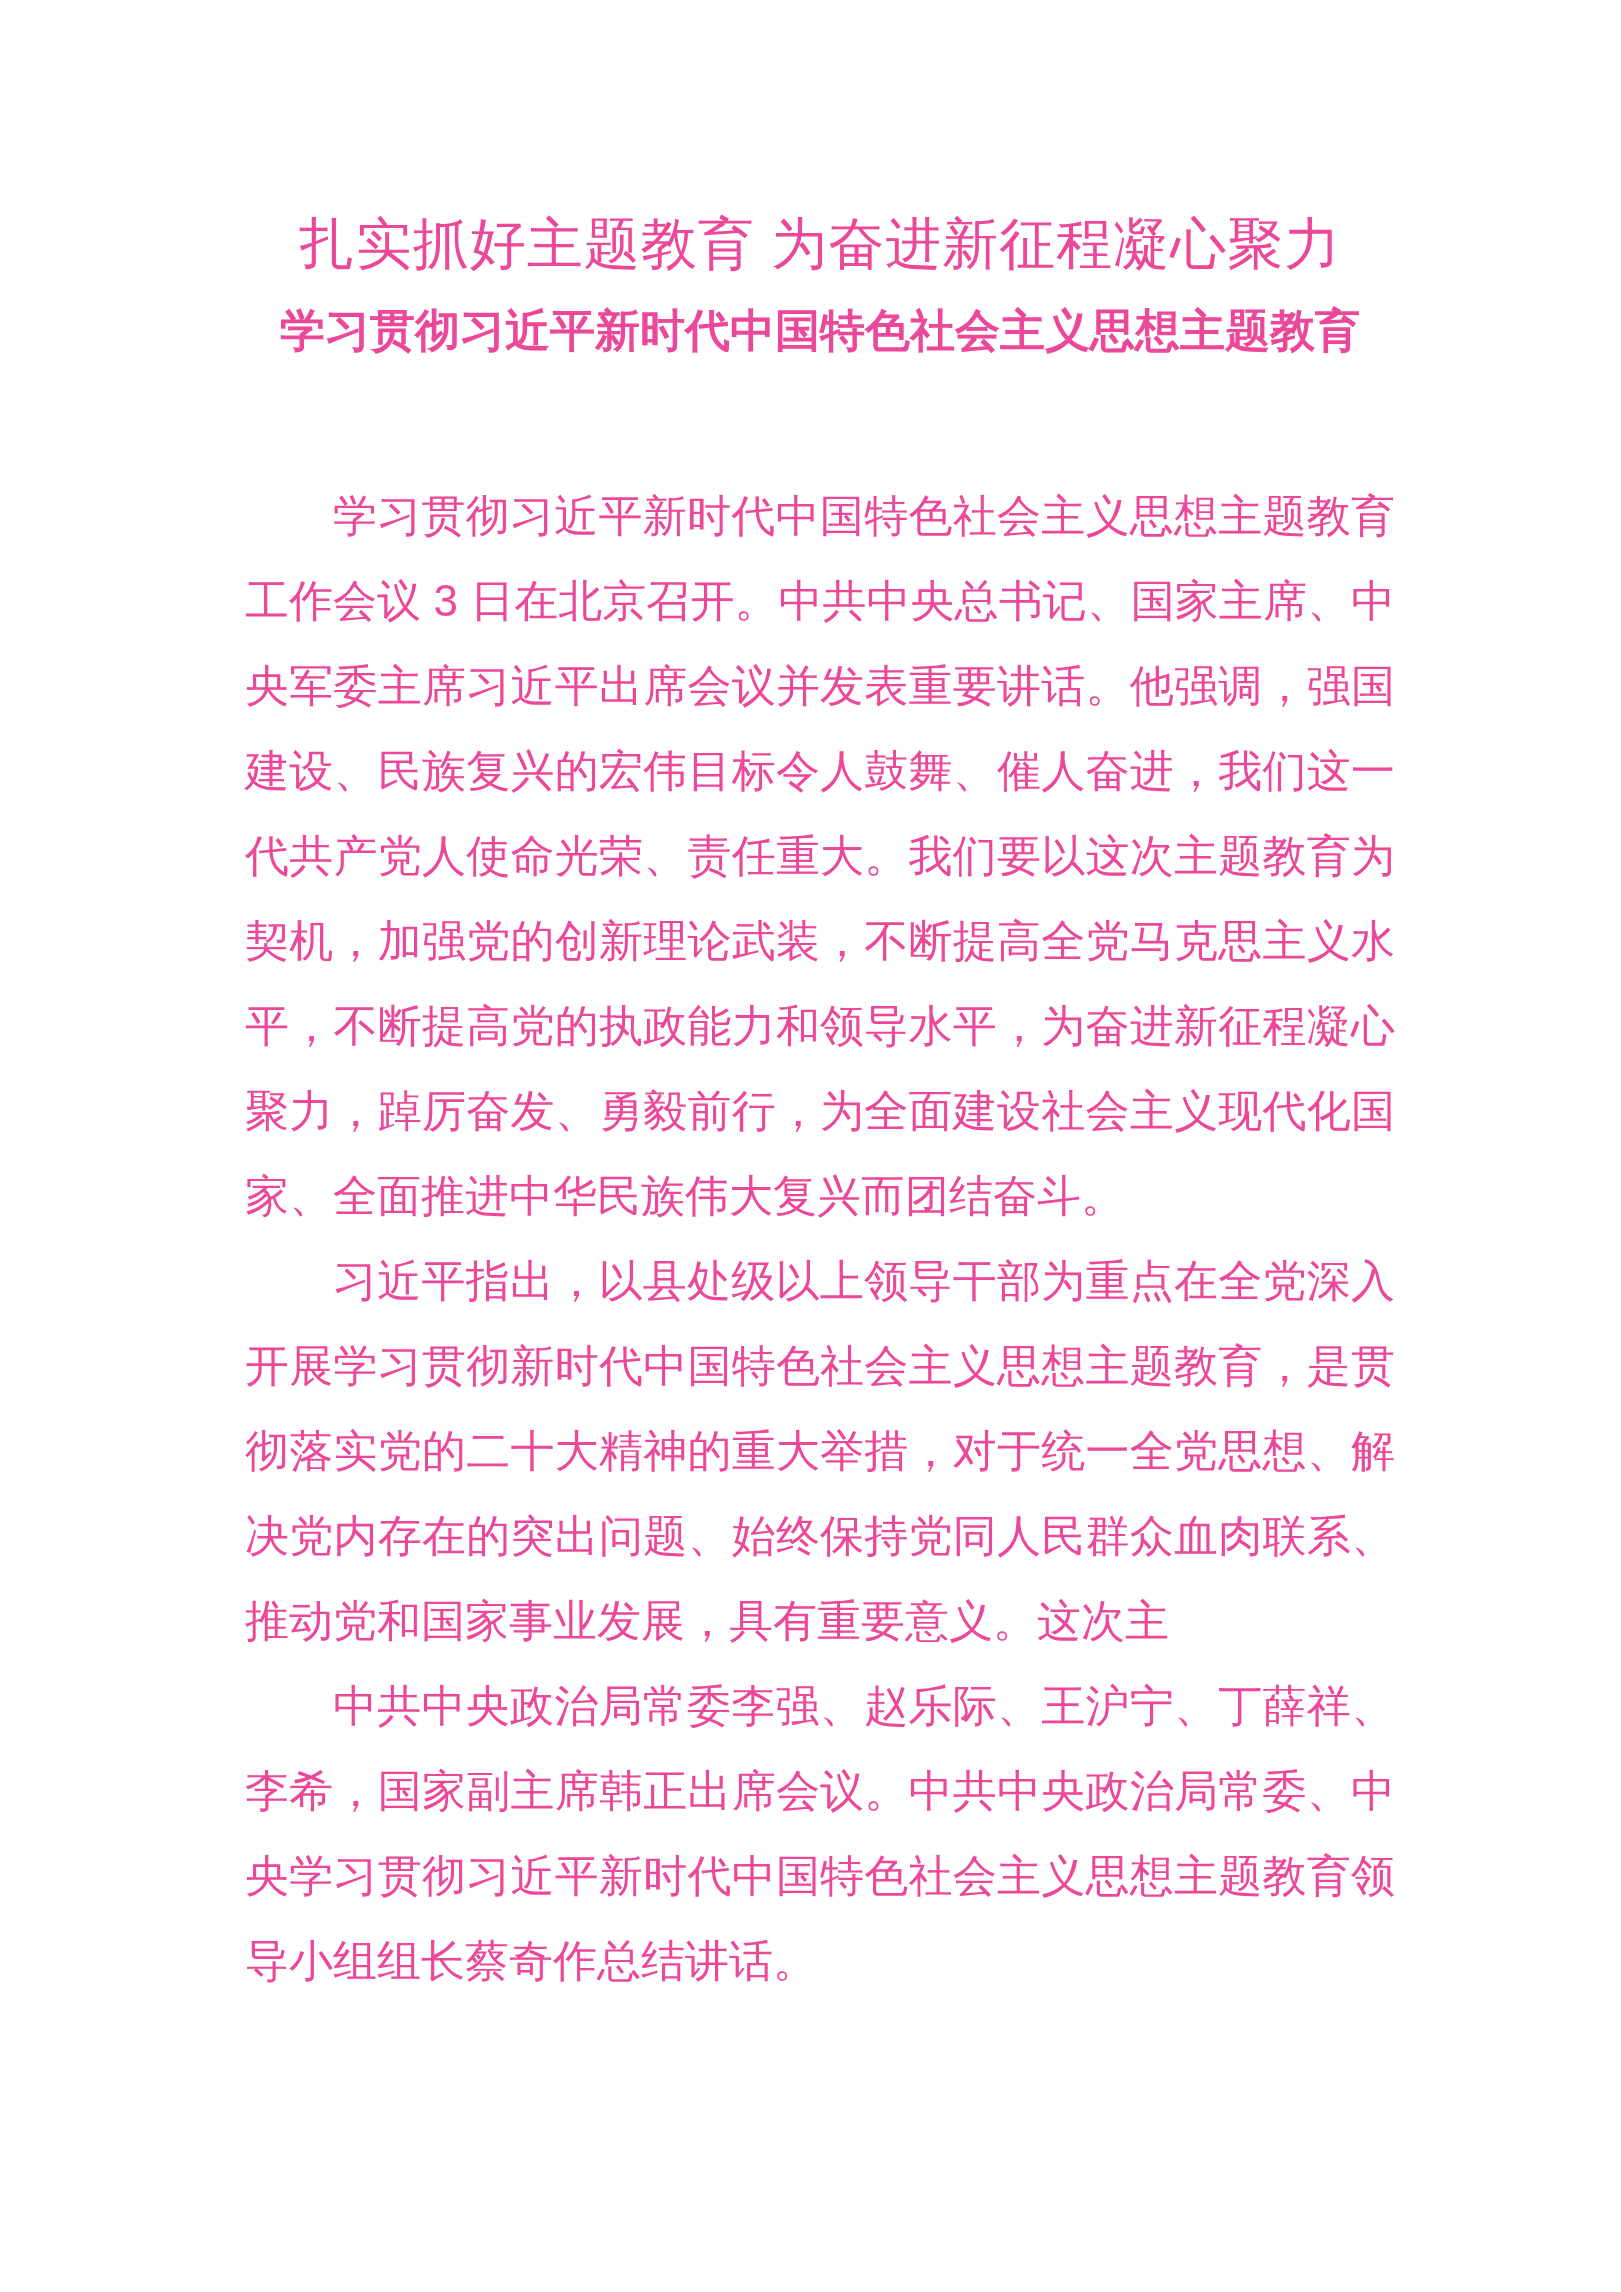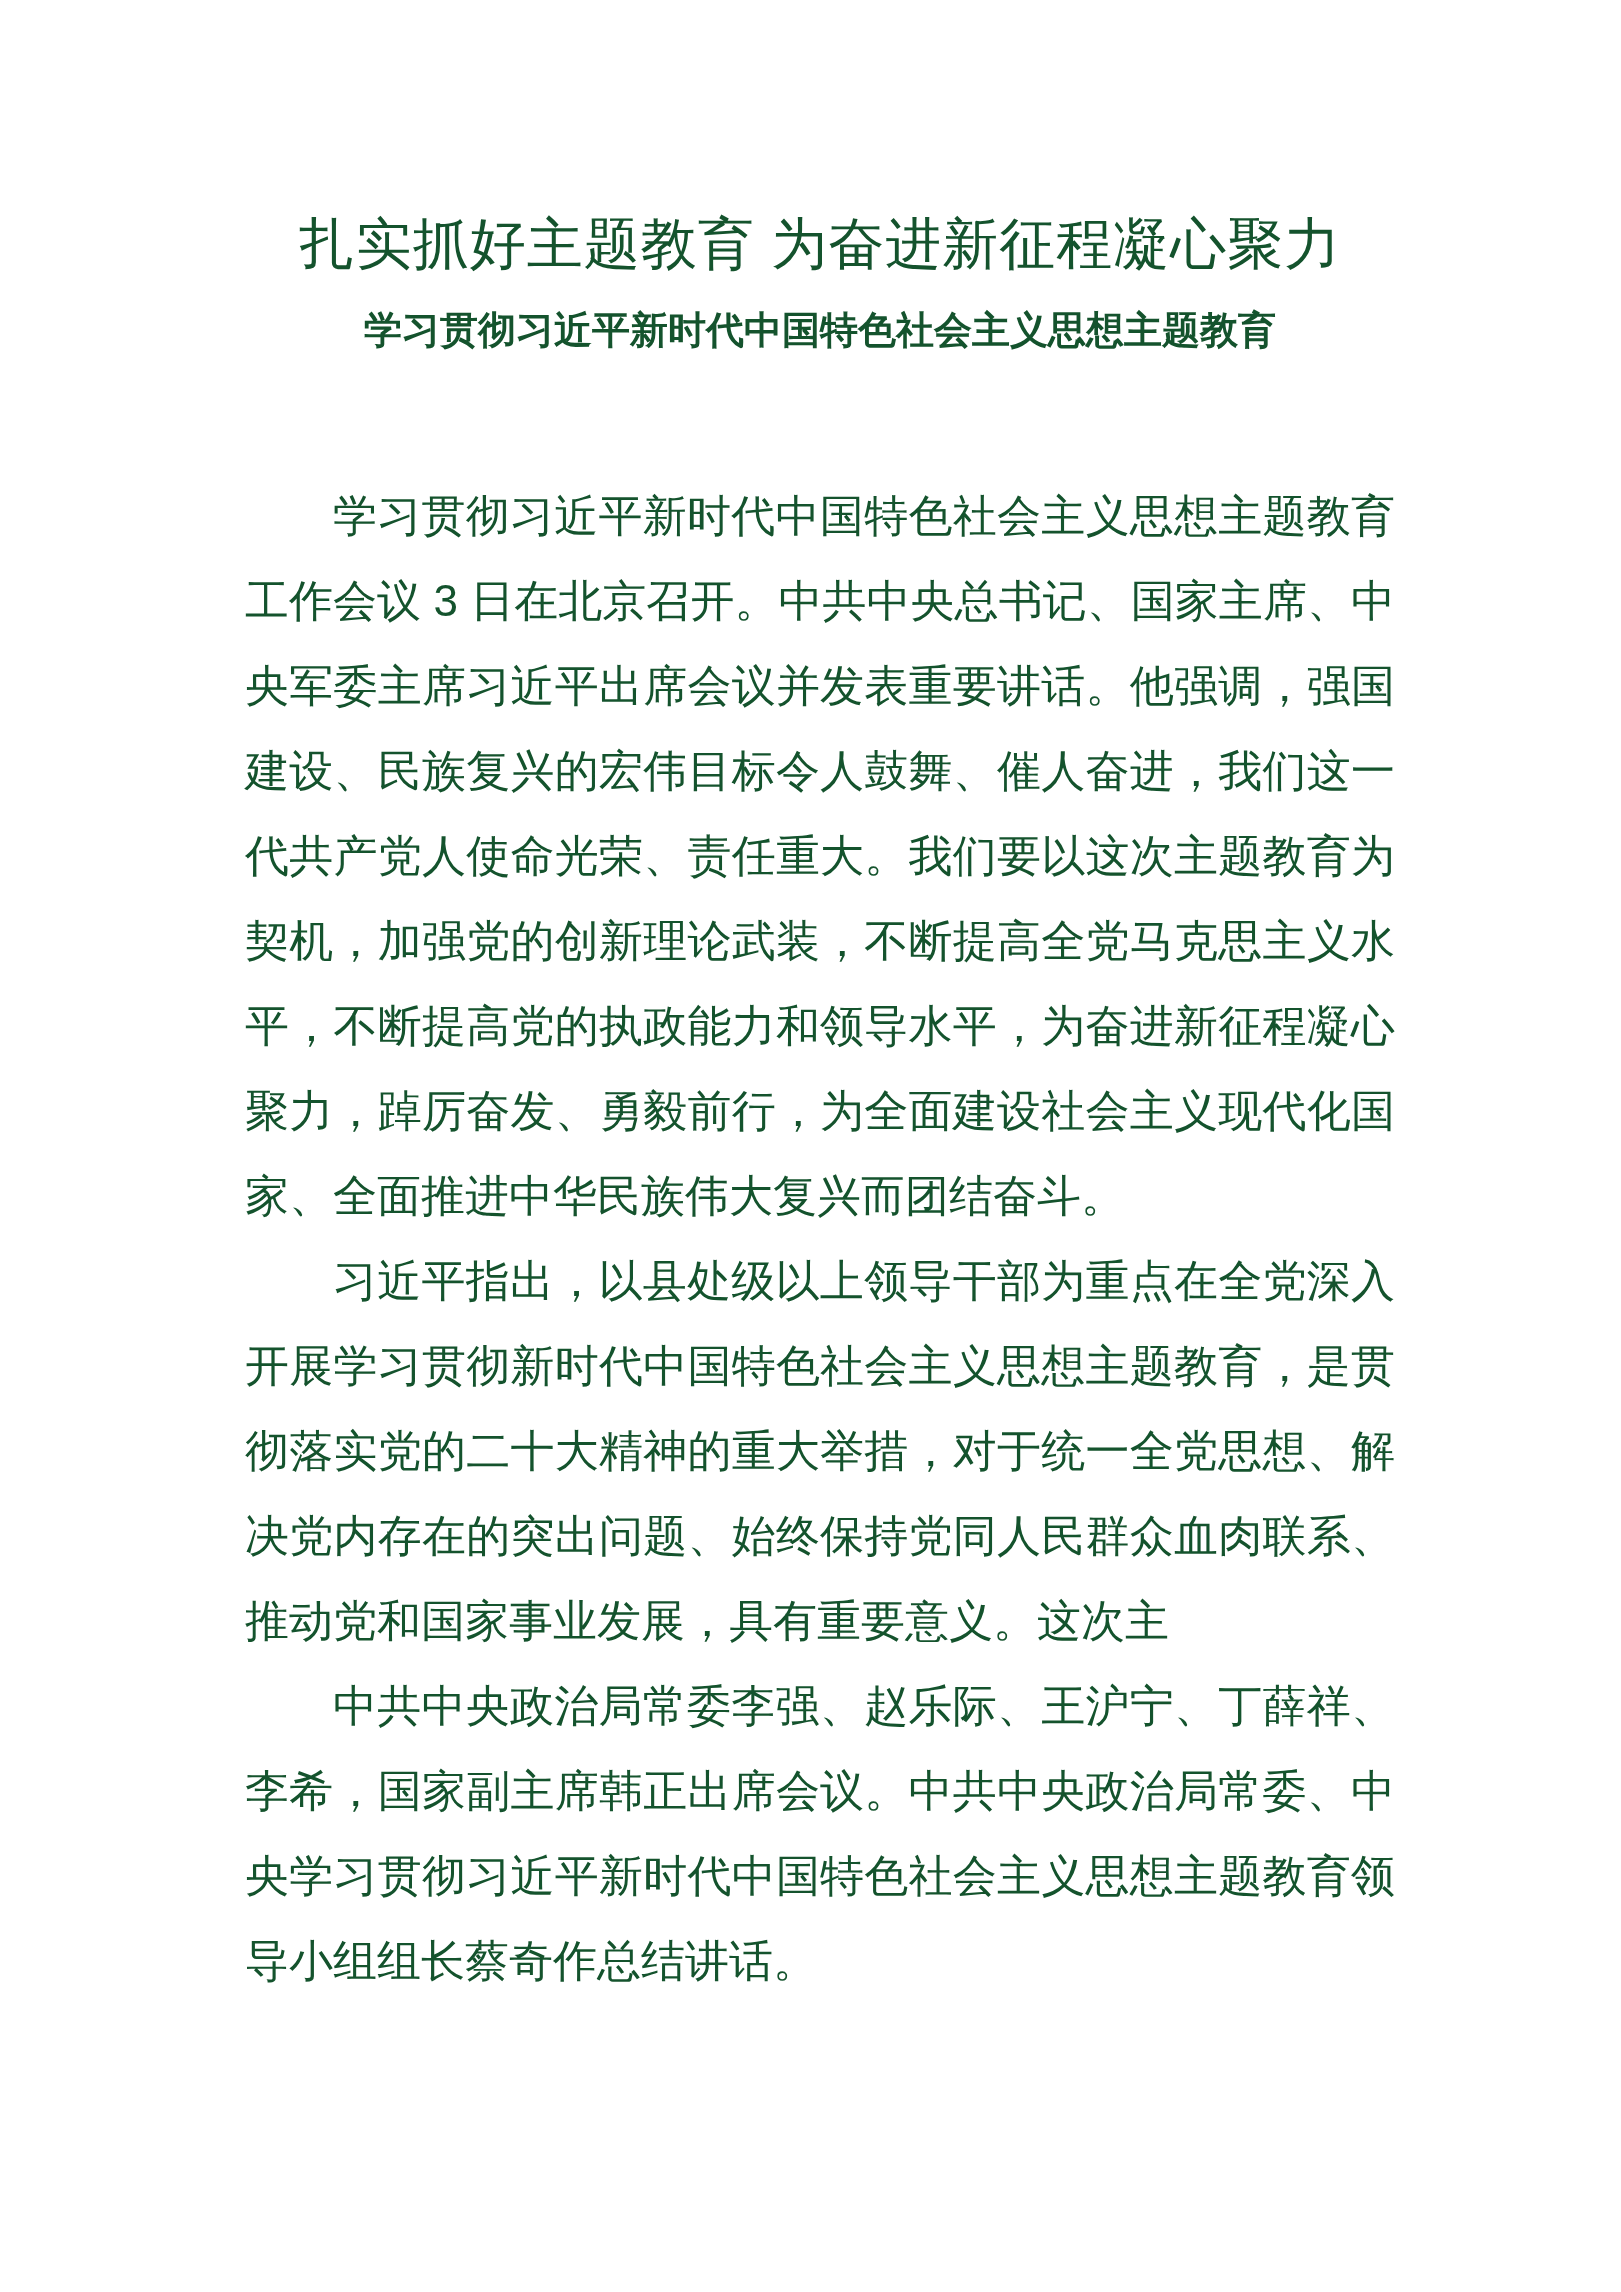--- a/index.html
+++ b/index.html
@@ -5,41 +5,41 @@
   html, body {
     margin: 0;
     padding: 0;
     background: #ffffff;
   }
   .page {
     position: relative;
     width: 1621px;
     height: 2293px;
     background: #ffffff;
-    color: #14532d;
+    color: #ec4899;
     font-family: "Liberation Sans", sans-serif;
     overflow: hidden;
     box-sizing: border-box;
     padding-left: 245px;
     padding-right: 226px;
   }
   .doc-title {
     margin: 0;
     margin-top: 206px;
     font-size: 56px;
     line-height: 76px;
     font-weight: 500;
     text-align: center;
     letter-spacing: 1px;
     white-space: nowrap;
   }
   .doc-subtitle {
     margin: 16px;
     margin-top: 15.7px;
-    font-size: 38px;
+    font-size: 45px;
     line-height: 65px;
     font-weight: bold;
     text-align: center;
     white-space: nowrap;
   }
   .doc-body {
     margin-top: 110px;
   }
   .doc-body p {
     margin: 0;

